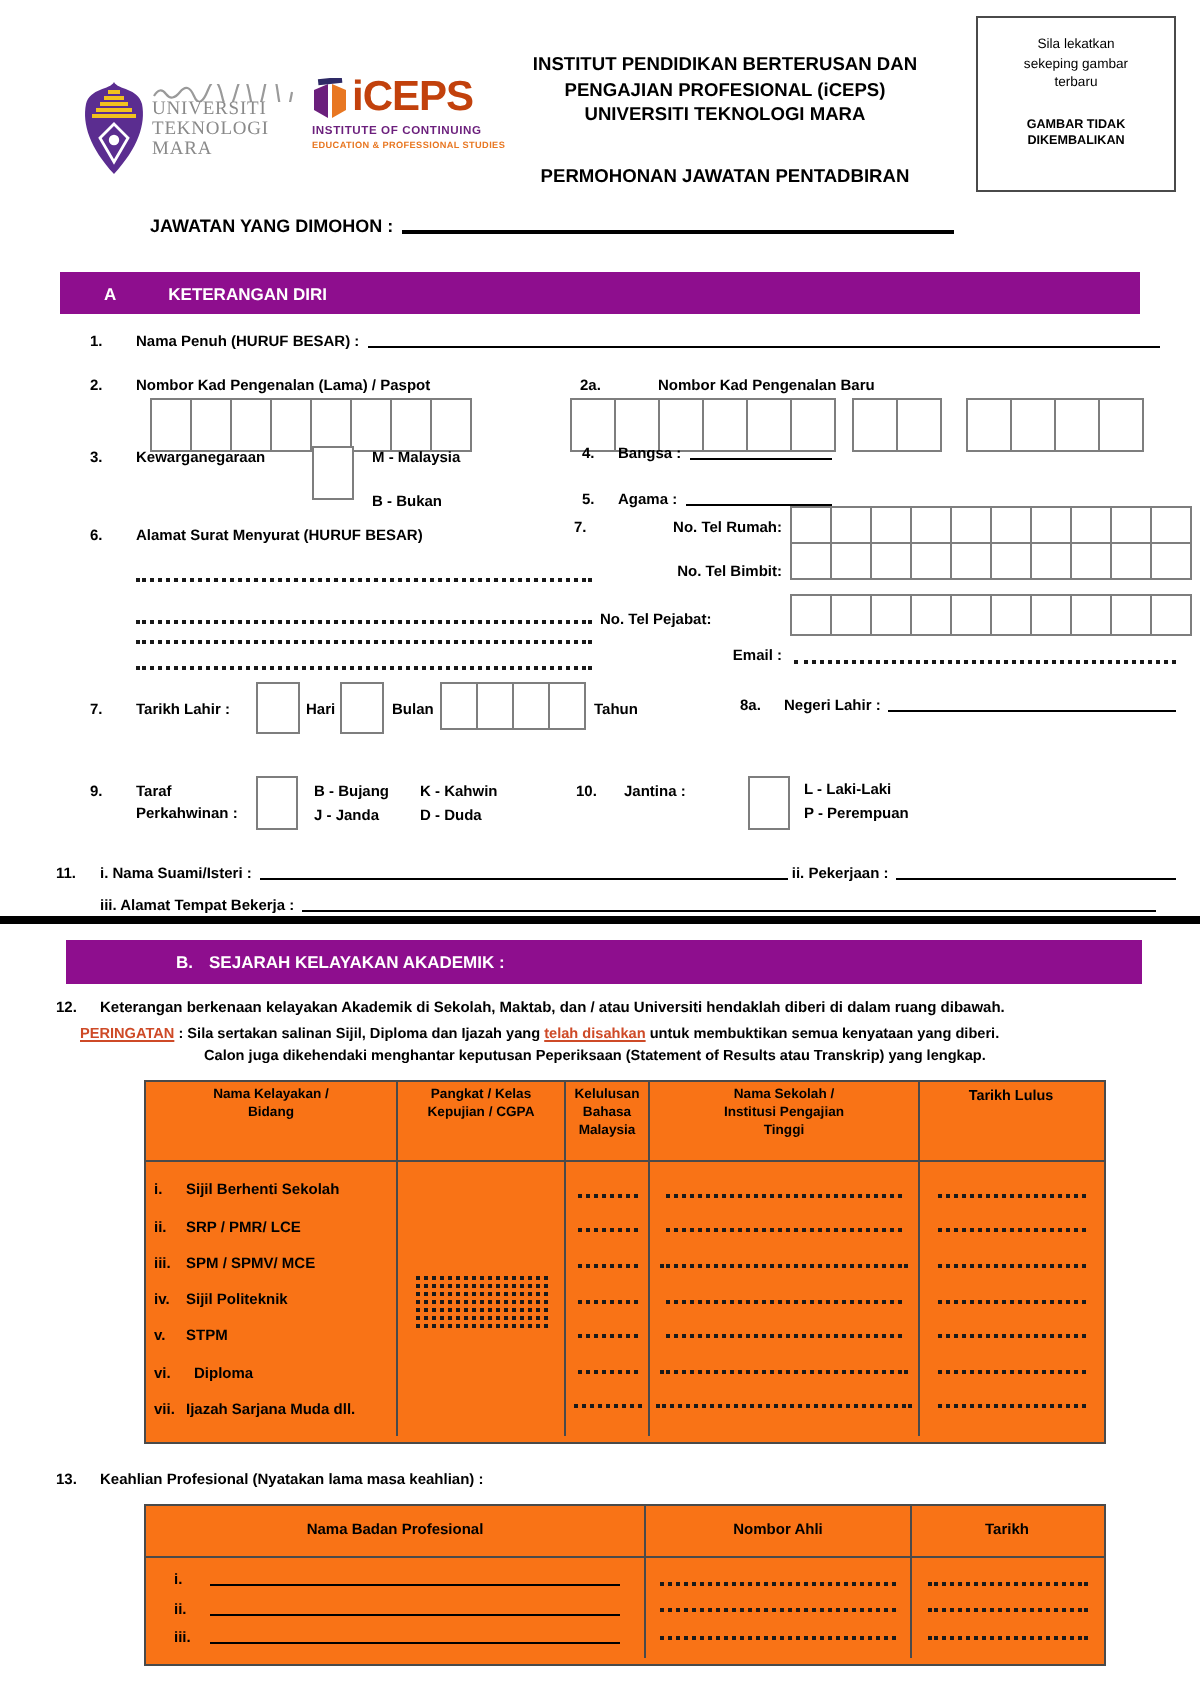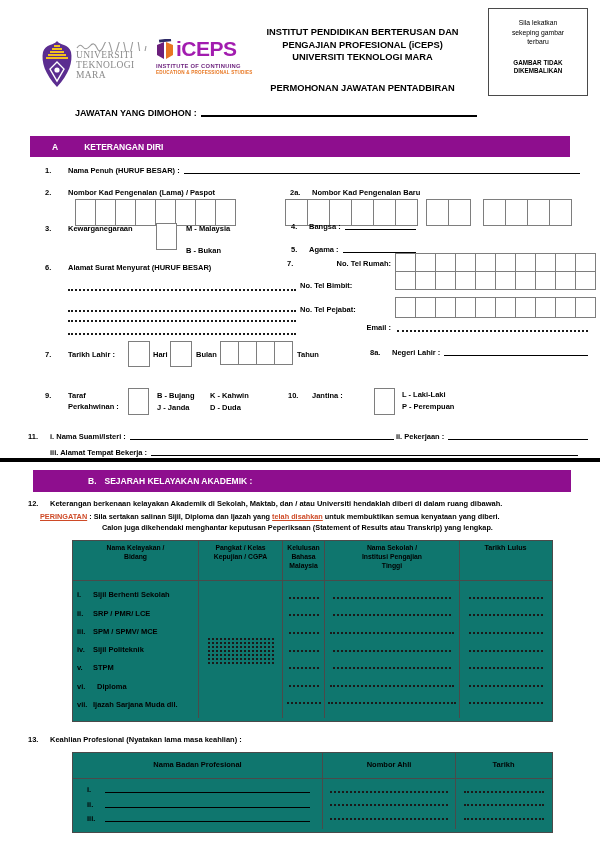--- a/index.html
+++ b/index.html
@@ -9,35 +9,35 @@
   .row{position:absolute;display:flex;align-items:flex-end;font-size:7.5px;font-weight:bold;white-space:nowrap}
   .fill{flex:1;border-bottom:1.5px solid #000;margin:0 0 1px 4px;height:2px}
   .dots{border-bottom:2px dotted #1a1a1a;height:2px}
   .cellrow{display:flex}
   .cell{width:19px;height:25px;border:1px solid #7e7e7e;margin-left:-1px;flex:none;background:#fff}
   .cellrow .cell:first-child{margin-left:0}
   .c2a{width:21px}
   .tcell{width:19px;height:17px;border:1px solid #7e7e7e;margin-left:-1px;flex:none;background:#fff}
   .cb{position:absolute;border:1px solid #7e7e7e;background:#fff}
   .banner{position:absolute;background:#8E0E8E;color:#fff;font-weight:bold;font-size:8.5px;display:flex;align-items:center}
-  .tbl{position:absolute;border:1.5px solid #4a4a4a;background:#0f766e;box-sizing:border-box}
+  .tbl{position:absolute;border:1.5px solid #4a4a4a;background:#f97316;box-sizing:border-box}
   .thead{display:flex;border-bottom:1px solid #4a4a4a;box-sizing:border-box}
   .th{border-right:1px solid #4a4a4a;text-align:center;font-weight:bold;font-size:6.8px;line-height:8.8px;padding-top:3px;box-sizing:border-box}
   .th:last-child{border-right:none}
   .tbody{display:flex}
   .tcol{border-right:1px solid #4a4a4a;box-sizing:border-box;display:flex;flex-direction:column;justify-content:space-evenly}
   .tcol:last-child{border-right:none}
   .trow{display:flex;align-items:flex-end;font-size:7.5px;font-weight:bold;white-space:nowrap}
   .center{justify-content:center}
   .hdr-title{position:absolute;left:240px;top:26px;width:245px;text-align:center;font-weight:bold;font-size:9.3px;line-height:12.5px}
   .photo{position:absolute;left:488px;top:8px;width:100px;height:88px;border:1px solid #4a4a4a;box-sizing:border-box;text-align:center}
   .photo .inst{font-size:6.8px;line-height:9.5px;font-weight:normal}
   .photo .warn{font-size:6.3px;line-height:8.5px;font-weight:bold}
   .wordmark{position:absolute;left:76px;top:51px;font-family:"Liberation Serif",serif;color:#8A8A8A;font-size:9.5px;line-height:9.8px;letter-spacing:.4px;font-weight:normal}
-  .iceps-name{position:absolute;left:176px;top:37px;color:#a21caf;font-weight:bold;font-size:21px;letter-spacing:-.5px}
+  .iceps-name{position:absolute;left:176px;top:37px;color:#c2410c;font-weight:bold;font-size:21px;letter-spacing:-.5px}
   .iceps-s1{position:absolute;left:156px;top:63px;color:#6B1F7C;font-weight:bold;font-size:5.8px;letter-spacing:.3px}
   .iceps-s2{position:absolute;left:156px;top:70px;color:#E87722;font-weight:bold;font-size:4.6px;letter-spacing:.2px}
   .alert{color:#CE4A27;text-decoration:underline}
   .it{}
 </style>
 </head>
 <body>
 
 <div class="page">
 
@@ -113,21 +113,21 @@
     <div class="cell"></div>
       <div class="cell"></div>
       <div class="cell"></div>
       <div class="cell"></div>
     <div class="cell"></div>
       <div class="cell"></div>
       <div class="cell"></div>
       <div class="cell"></div>
   </div>
   <div class="row" style="left:290px;top:188px">
-    <span style="width:22px">2a.</span>
+    <span style="width:39px">2a.</span>
     <span>Nombor Kad Pengenalan Baru</span>
   </div>
   <div class="abs cellrow" style="left:285px;top:199px">
     <div class="cell c2a"></div>
       <div class="cell c2a"></div>
       <div class="cell c2a"></div>
     <div class="cell c2a"></div>
       <div class="cell c2a"></div>
       <div class="cell c2a"></div>
     <div class="cell c2a" style="margin-left:8px"></div>
@@ -157,21 +157,21 @@
 
   <div class="lbl" style="left:45px;top:263px">6.</div>
   <div class="lbl" style="left:68px;top:263px">Alamat Surat Menyurat (HURUF BESAR)</div>
   <div class="abs dots" style="left:68px;top:287px;width:228px"></div>
   <div class="abs dots" style="left:68px;top:308px;width:228px"></div>
   <div class="abs dots" style="left:68px;top:318px;width:228px"></div>
   <div class="abs dots" style="left:68px;top:331px;width:228px"></div>
 
   <div class="lbl" style="left:287px;top:259px">7.</div>
   <div class="lbl" style="left:300px;top:259px;width:91px;text-align:right">No. Tel  Rumah:</div>
-  <div class="lbl" style="left:300px;top:281px;width:91px;">No. Tel Bimbit:</div>
+  <div class="lbl" style="left:300px;top:281px;width:91px;text-align:right">No. Tel Bimbit:</div>
   <div class="lbl" style="left:300px;top:305px;width:91px;text-align:left">No. Tel Pejabat:</div>
   <div class="lbl" style="left:300px;top:323px;width:91px;text-align:right">Email :</div>
   <div class="abs" style="left:396px;top:253px">
     <div class="cellrow">
       <div class="tcell"></div>
         <div class="tcell"></div>
         <div class="tcell"></div>
         <div class="tcell"></div>
         <div class="tcell"></div>
       <div class="tcell"></div>

